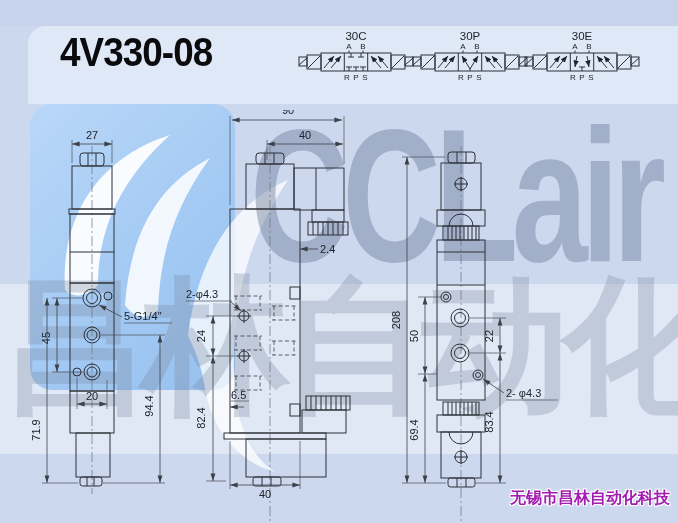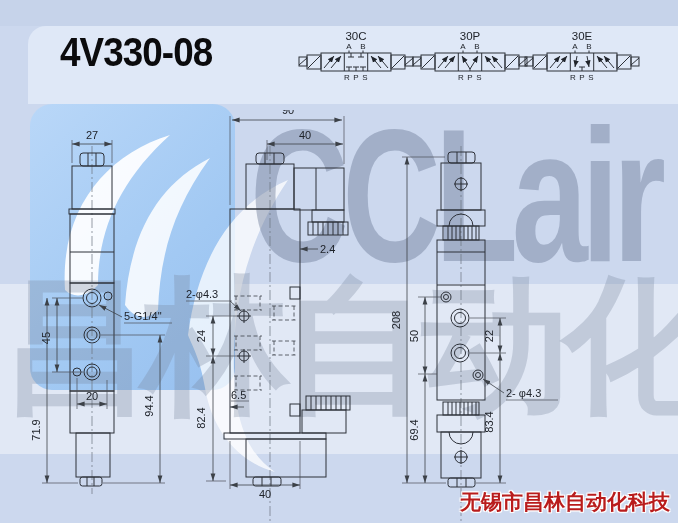--- a/index.html
+++ b/index.html
@@ -13,21 +13,21 @@
   .swoosh{position:absolute;left:20px;top:100px;}
   .page-title{position:absolute;left:60px;top:30px;font-size:40px;font-weight:bold;color:#0b0b0d;
               letter-spacing:-1px;transform:scaleX(0.92);transform-origin:left top;}
   .wm-latin{position:absolute;left:250px;top:100px;font-size:190px;line-height:1;font-weight:bold;
             color:rgba(106,120,148,0.42);letter-spacing:-9px;transform:scaleX(0.72);
             transform-origin:left top;white-space:nowrap;}
   .wm-cn{position:absolute;left:2px;top:272px;font-size:148px;line-height:1;font-weight:bold;
          color:rgba(118,131,156,0.30);letter-spacing:-8px;white-space:nowrap;
          font-family:"DejaVu Sans",sans-serif;}
   .drawings{position:absolute;left:0;top:0;}
-  .footer-co{position:absolute;right:8px;top:488px;font-size:21px;font-weight:bold;color:#b91c1c;
+  .footer-co{position:absolute;right:8px;top:488px;font-size:16px;font-weight:bold;color:#a21caf;
              font-family:"DejaVu Sans",sans-serif;
              text-shadow:0 0 3px #fff,1px 1px 0 #fff,-1px -1px 0 #fff,1px -1px 0 #fff,-1px 1px 0 #fff;}
   text{font-family:"Liberation Sans",sans-serif;}
   .ol{fill:none;stroke:#2c3038;stroke-width:1;}
   .th{fill:none;stroke:#3a3f46;stroke-width:0.8;stroke-dasharray:4 2.5;}
   .cl{fill:none;stroke:#6b7280;stroke-width:0.7;stroke-dasharray:10 3 2 3;}
   .dim{fill:none;stroke:#3c4148;stroke-width:0.8;}
   .ext{fill:none;stroke:#4a4f57;stroke-width:0.7;}
   .dtx{font-size:11px;fill:#20242b;}
   .stx{font-size:8px;fill:#20242b;}

